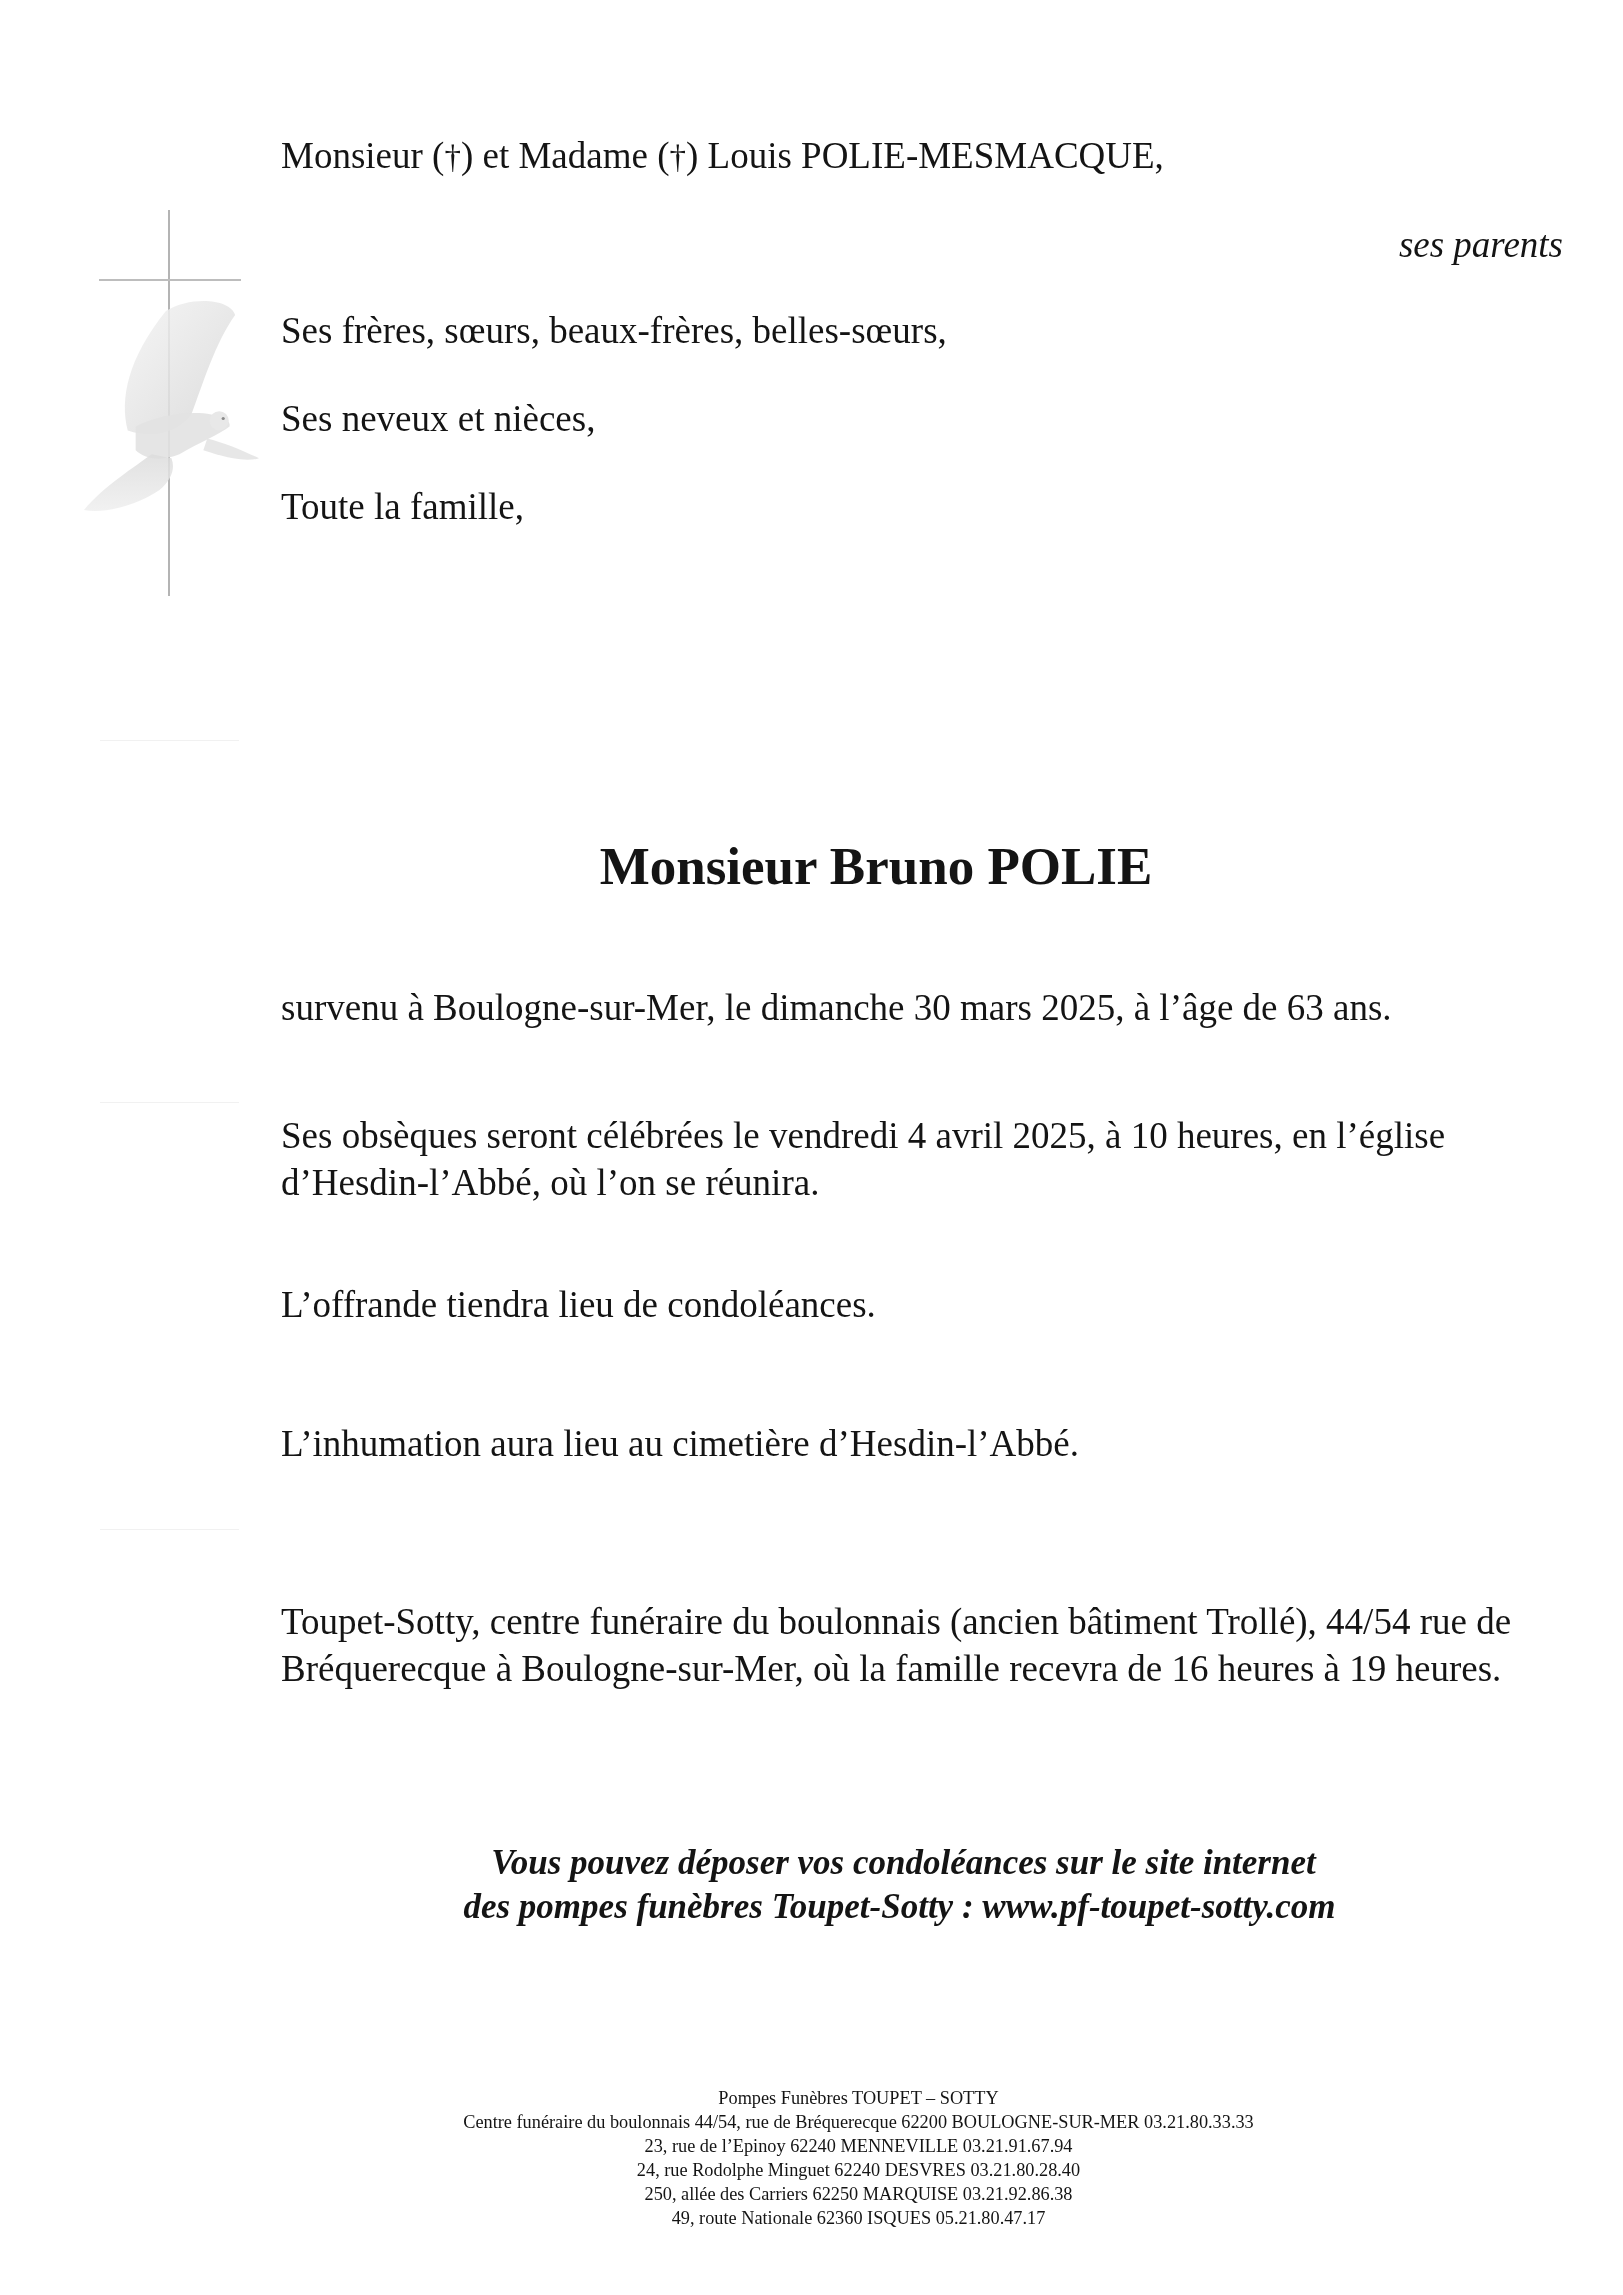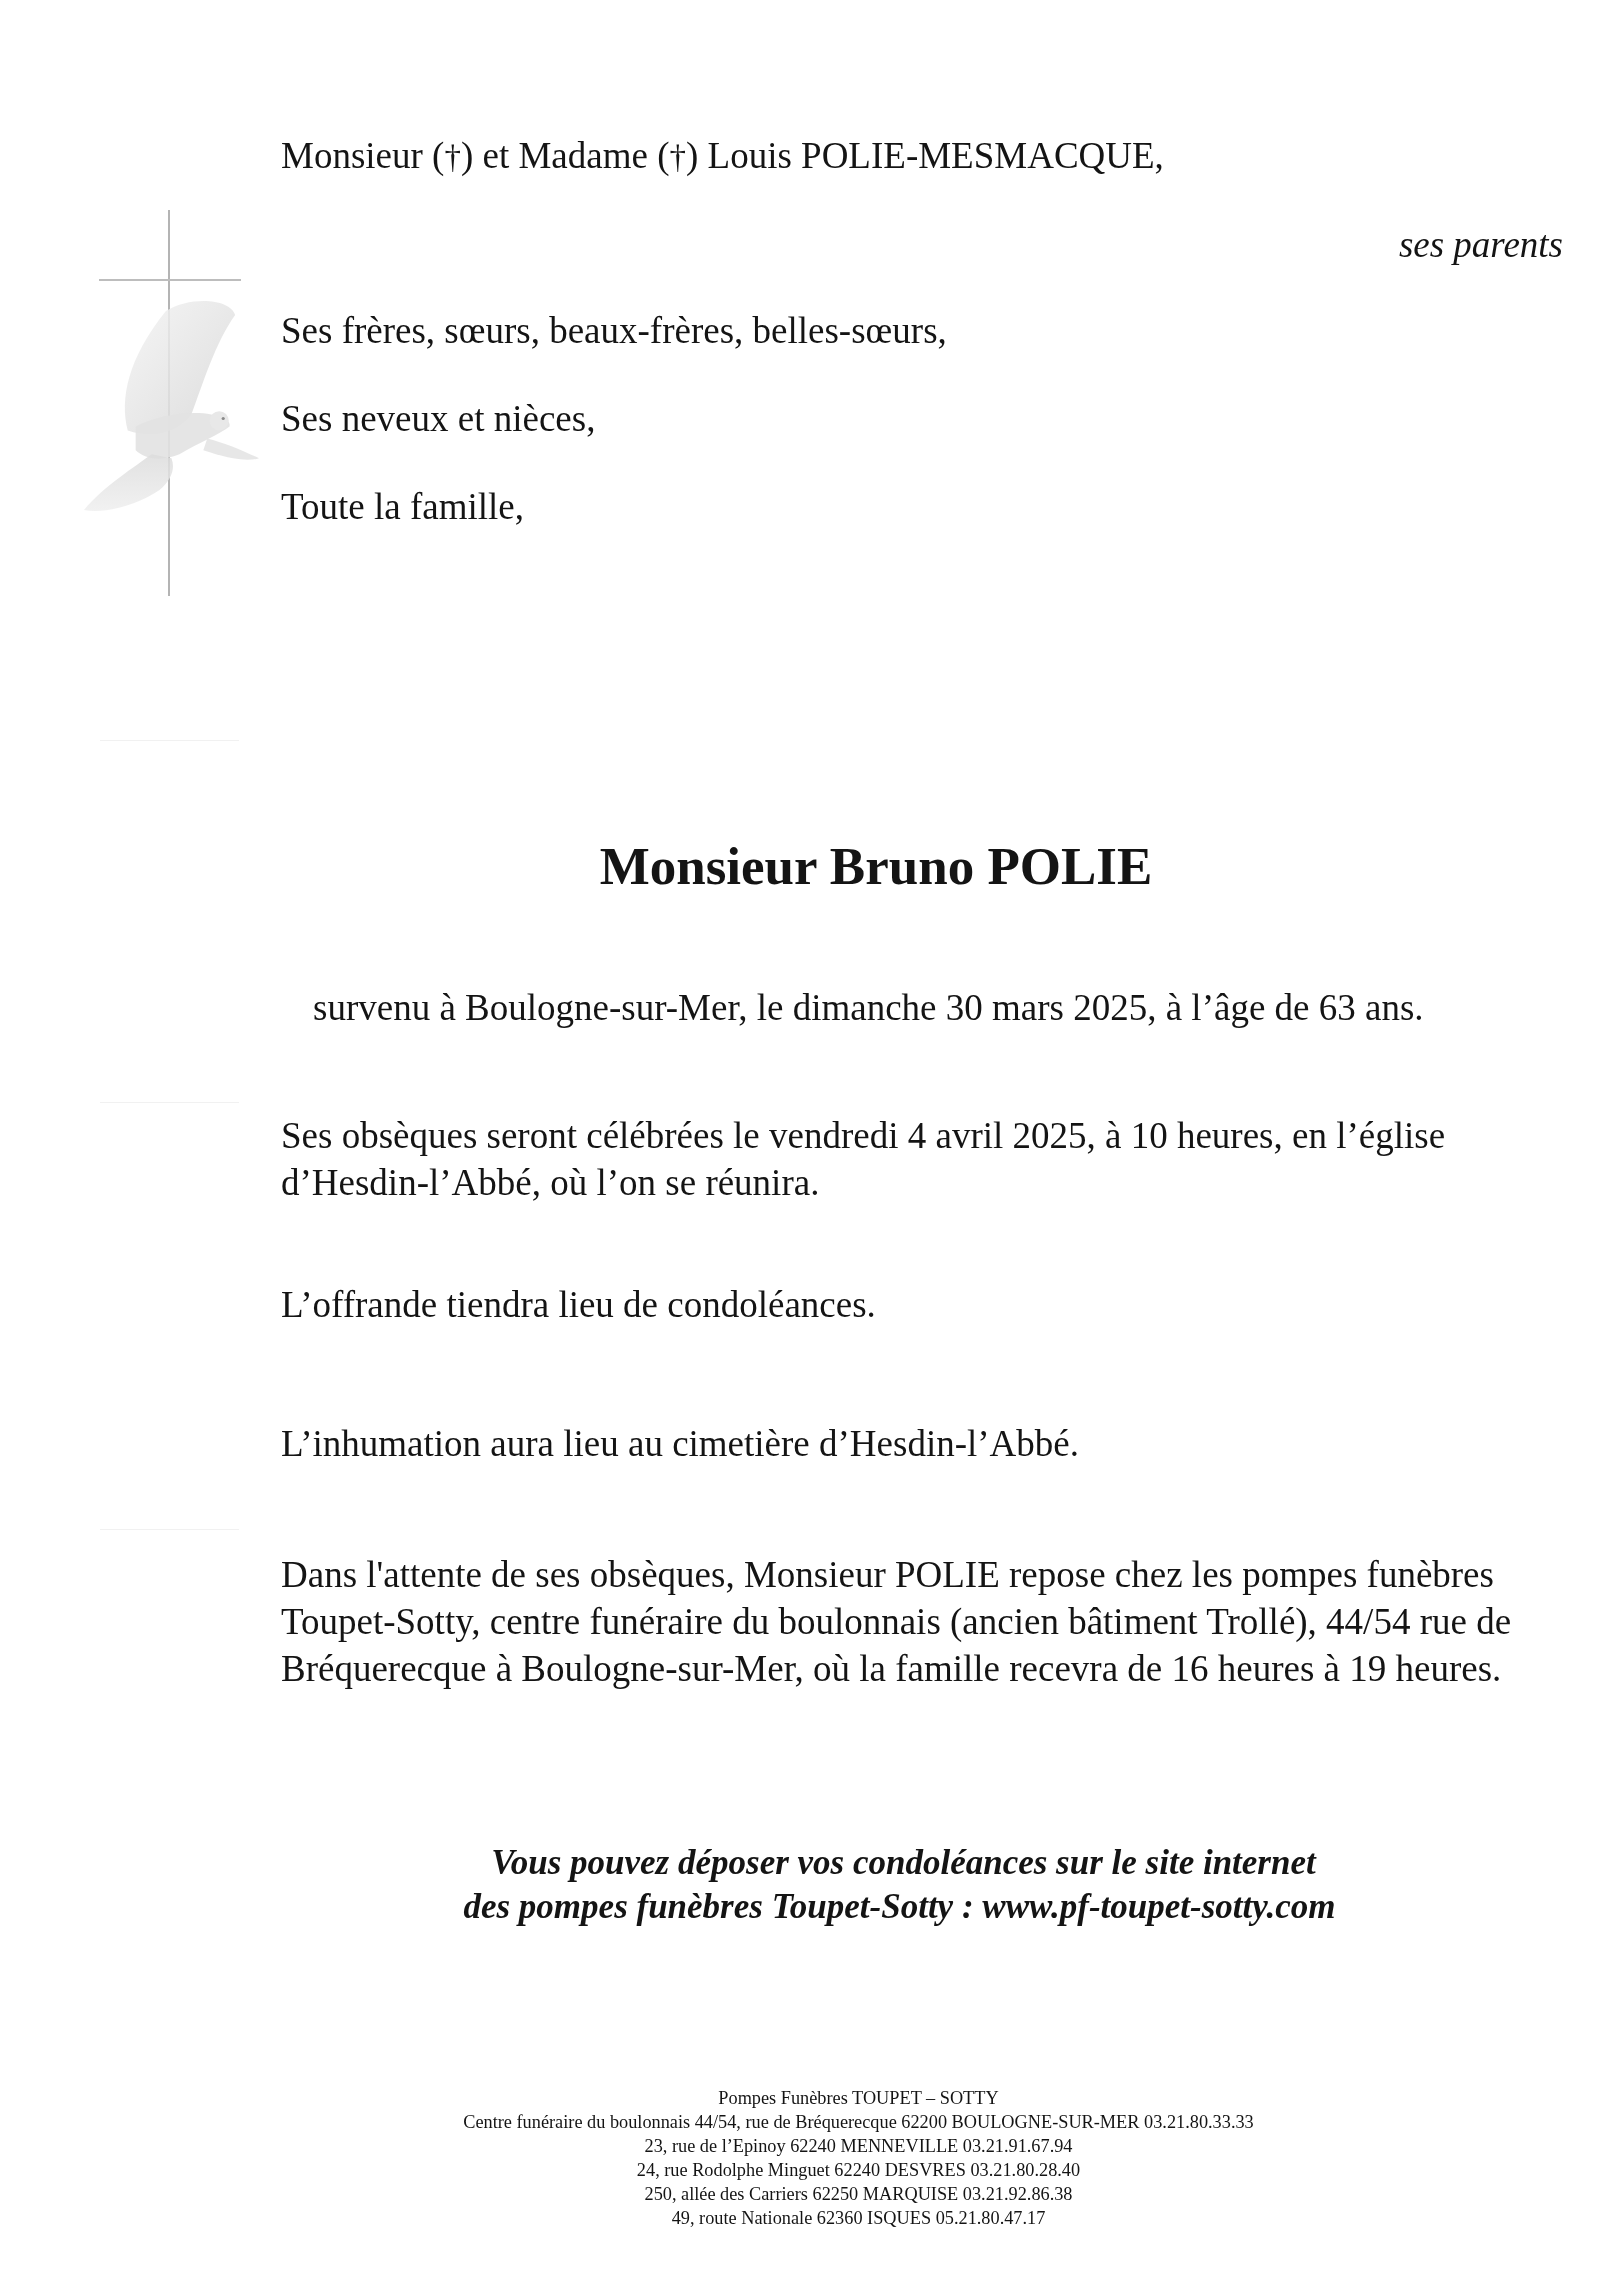--- a/index.html
+++ b/index.html
@@ -45,21 +45,21 @@
     #l-deceased {
       top: 835px;
       left: 0; right: 0;
       text-align: center;
       padding-left: 96px;
       font-size: 53px;
       line-height: 62px;
       font-weight: bold;
     }
 
-    #l-death      { top: 985px; margin-left: 32px; }
+    #l-death      { top: 985px; }
     #l-funeral-1  { top: 1113px; }
     #l-funeral-2  { top: 1160px; }
     #l-offering   { top: 1282px; }
     #l-burial     { top: 1421px; }
     #l-rest-1     { top: 1552px; }
     #l-rest-2     { top: 1599px; }
     #l-rest-3     { top: 1646px; }
 
     
     .condo {
@@ -168,21 +168,20 @@
   <div class="line body-text" id="l-family">Toute la famille,</div>
 
 
   <div class="line" id="l-deceased">Monsieur Bruno POLIE</div>
 
   <div class="line body-text" id="l-death">survenu à Boulogne-sur-Mer, le dimanche 30 mars 2025, à l’âge de 63 ans.</div>
   <div class="line body-text" id="l-funeral-1">Ses obsèques seront célébrées le vendredi 4 avril 2025, à 10 heures, en l’église</div>
   <div class="line body-text" id="l-funeral-2">d’Hesdin-l’Abbé, où l’on se réunira.</div>
   <div class="line body-text" id="l-offering">L’offrande tiendra lieu de condoléances.</div>
   <div class="line body-text" id="l-burial">L’inhumation aura lieu au cimetière d’Hesdin-l’Abbé.</div>
-  <div class="line body-text" id="l-rest-1">Dans l'attente de ses obsèques, Monsieur POLIE repose chez les pompes funèbres</div>
   <div class="line body-text" id="l-rest-2">Toupet-Sotty, centre funéraire du boulonnais (ancien bâtiment Trollé), 44/54 rue de</div>
   <div class="line body-text" id="l-rest-3">Bréquerecque à Boulogne-sur-Mer, où la famille recevra de 16 heures à 19 heures.</div>
 
   <div class="condo" id="l-condo-1">Vous pouvez déposer vos condoléances sur le site internet</div>
   <div class="condo" id="l-condo-2">des pompes funèbres Toupet-Sotty : www.pf-toupet-sotty.com</div>
 
   <div class="footer">
     <div>Pompes Funèbres TOUPET – SOTTY</div>
     <div>Centre funéraire du boulonnais 44/54, rue de Bréquerecque 62200 BOULOGNE-SUR-MER  03.21.80.33.33</div>
     <div>23, rue de l’Epinoy 62240 MENNEVILLE  03.21.91.67.94</div>

